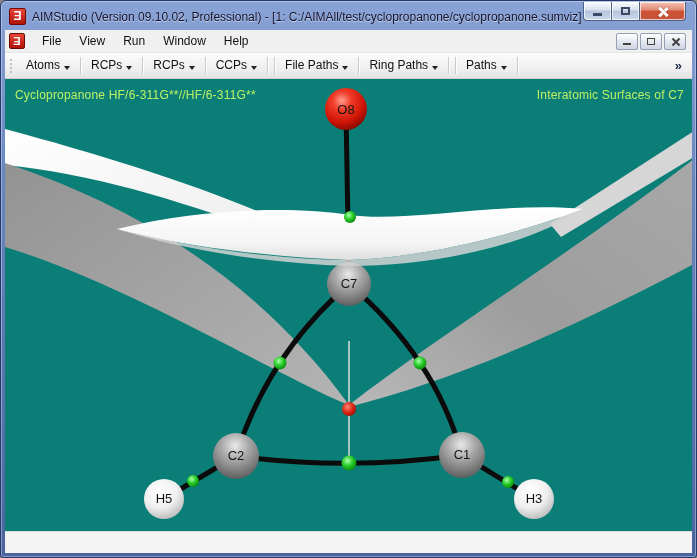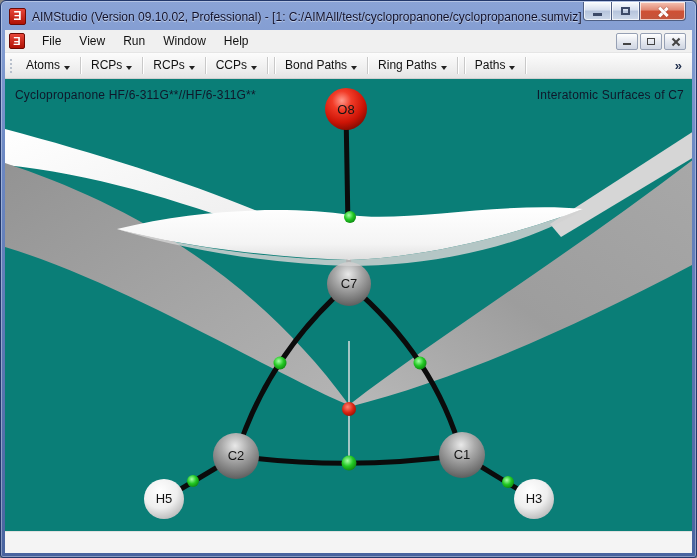--- a/index.html
+++ b/index.html
@@ -107,21 +107,21 @@
     margin-bottom:2px;
   }
   .tsep{
     width:1px; height:17px; background:#c9c9c9; box-shadow:1px 0 0 #fff;
     margin:0 3px; flex:0 0 auto;
   }
   .toverflow{ margin-left:auto; font-size:13px; font-weight:bold; color:#1c2b4a; padding:0 4px; }
 
   
   .viewport{ position:relative; height:452px; background:#0A7E77; overflow:hidden; }
-  .caption{ position:absolute; top:9px; font-size:12px; color:#0f172a; letter-spacing:.2px; }
+  .caption{ position:absolute; top:9px; font-size:12px; color:#bef264; letter-spacing:.2px; }
   .caption.left{ left:10px; }
   .caption.right{ right:8px;margin-left:47px; }
   .scene-svg{ position:absolute; left:0; top:0; }
 
   
   .statusbar{ height:22px; background:#f4f4f4; border-top:1px solid #e0e0e0; }
 
   svg text.atom-label{
     font-family:"Liberation Sans", sans-serif; font-size:13px; fill:#141414;
     text-anchor:middle;
@@ -191,21 +191,21 @@
           <span class="tarrow"></span>
         </div>
       <div class="tsep"></div>
       <div class="tbtn">
           <span>CCPs</span>
           <span class="tarrow"></span>
         </div>
       <div class="tsep"></div>
       <div class="tsep"></div>
       <div class="tbtn">
-          <span>Bond Paths</span>
+          <span>File Paths</span>
           <span class="tarrow"></span>
         </div>
       <div class="tsep"></div>
       <div class="tbtn">
           <span>Ring Paths</span>
           <span class="tarrow"></span>
         </div>
       <div class="tsep"></div>
       <div class="tsep"></div>
       <div class="tbtn">

